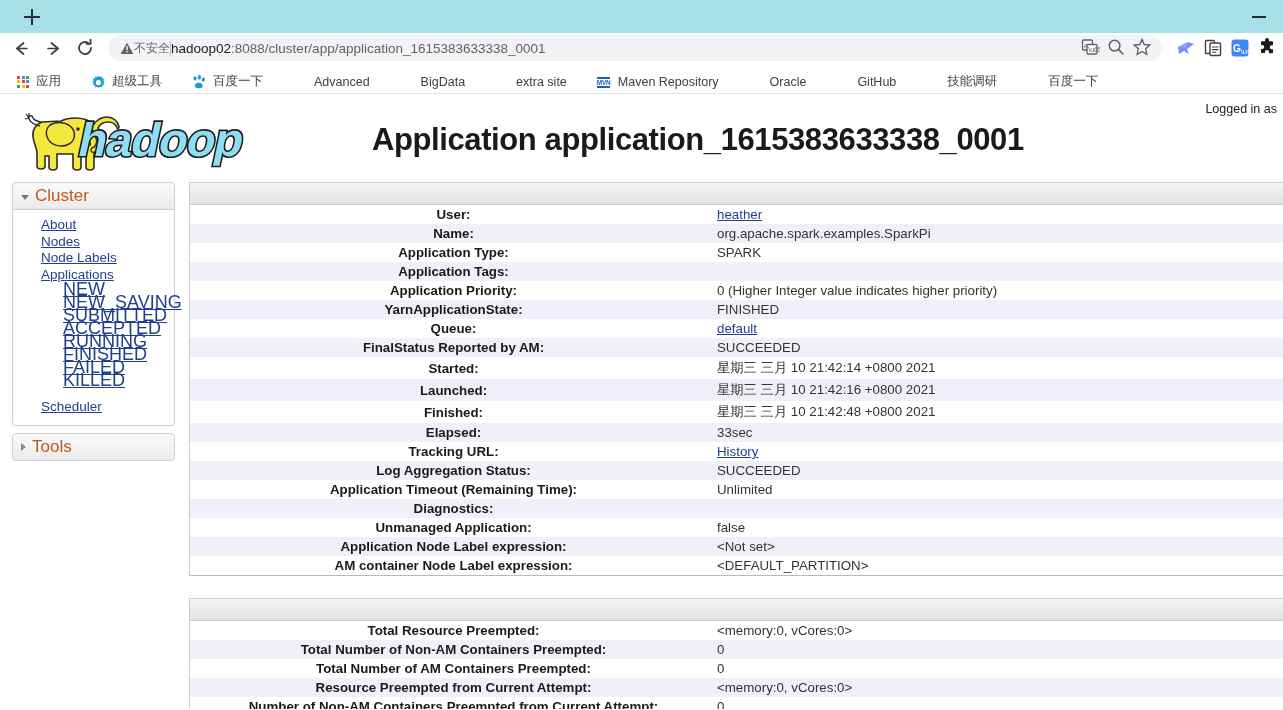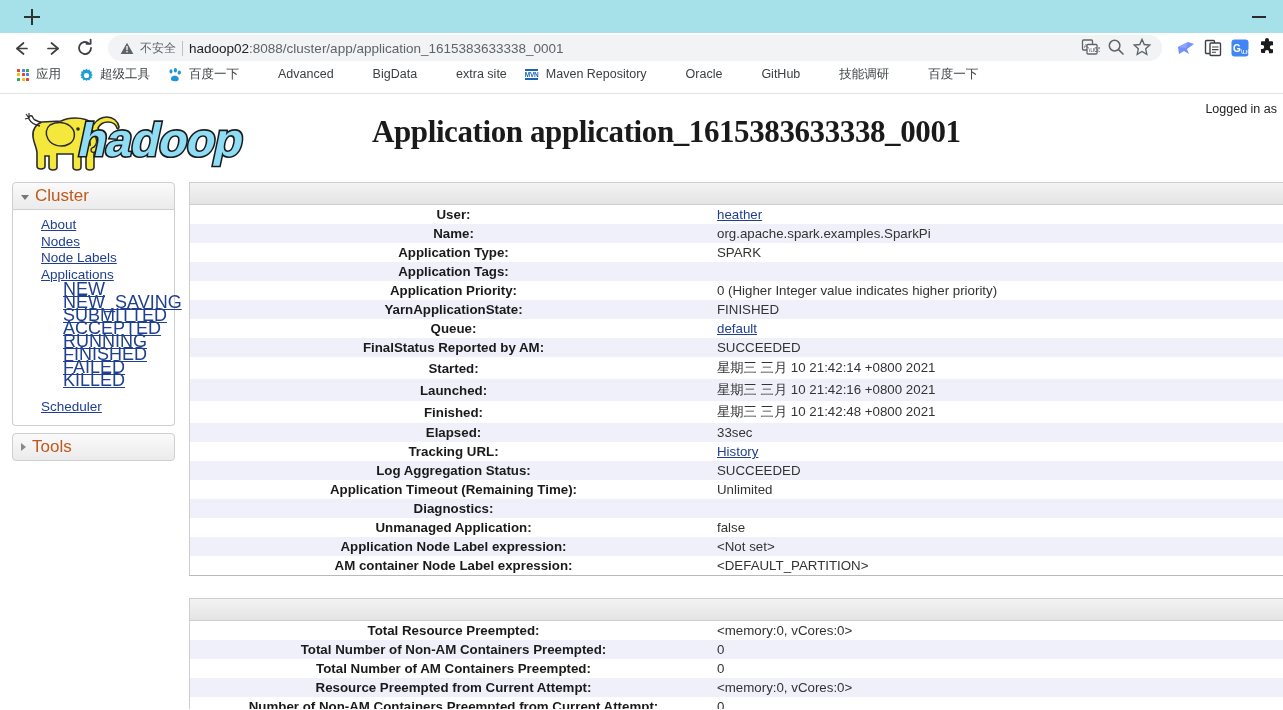--- a/index.html
+++ b/index.html
@@ -128,21 +128,21 @@
 
   .omnibox {
     flex: 1;
     height: 26px;
     background: #f1f3f4;
     border-radius: 13px;
     display: flex;
     align-items: center;
     padding: 0 4px 0 12px;
     margin: 0 6px;
-    gap: 6px;
+    gap: 0;
     min-width: 0;
   }
   .warn-ico {
     width: 14px; height: 13px; flex: 0 0 14px;
     position: relative;
   }
   .warn-ico svg { display: block; }
   .insecure-text {
     font-size: 12px;
     color: #5f6368;
@@ -166,23 +166,23 @@
   .omni-icon { width: 22px; height: 22px; position: relative; cursor: pointer; }
 
   .tb-ext { display: flex; align-items: center; gap: 7px; padding-left: 6px; }
   .ext-icon { width: 20px; height: 20px; position: relative; cursor: pointer; }
 
   
   .bookmarks {
     height: 31px;
     background: #ffffff;
     display: flex;
-    align-items: flex-start;
+    align-items: flex-end;
     padding: 0 8px;
-    gap: 4px;
+    gap: 16px;
     border-bottom: 1px solid #e3e3e3;
     overflow: hidden;
   }
   .bm {
     display: flex; align-items: center;
     gap: 5px;
     padding: 3px 7px;
     border-radius: 4px;
     cursor: pointer;
     white-space: nowrap;
@@ -302,23 +302,23 @@
   }
   
   .logo svg { position: absolute; left: 18px; top: 6px; }
 
   .app-title {
     font-size: 31px;
     font-weight: bold;
     color: #1a1a1a;
     letter-spacing: -0.4px;
     white-space: nowrap;
-    margin-top: 20px;
+    margin-top: 28px;
     margin-left: 72px;
-    font-family: Liberation Serif, serif;
+    font-family: Liberation Sans, sans-serif;
   }
 
   .body-area {
     display: flex;
     align-items: flex-start;
   }
 
   
   .sidebar {
     width: 175px;

